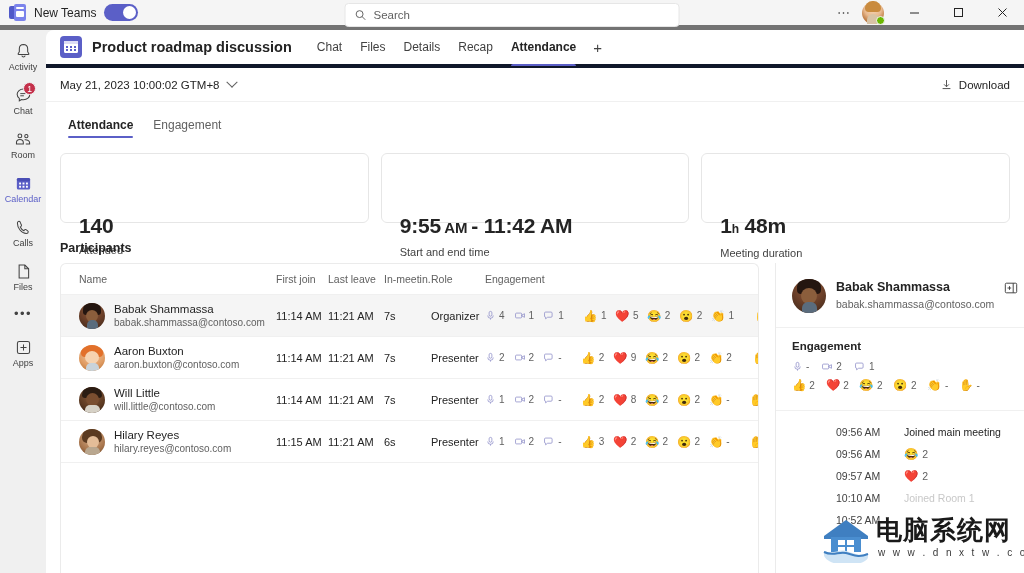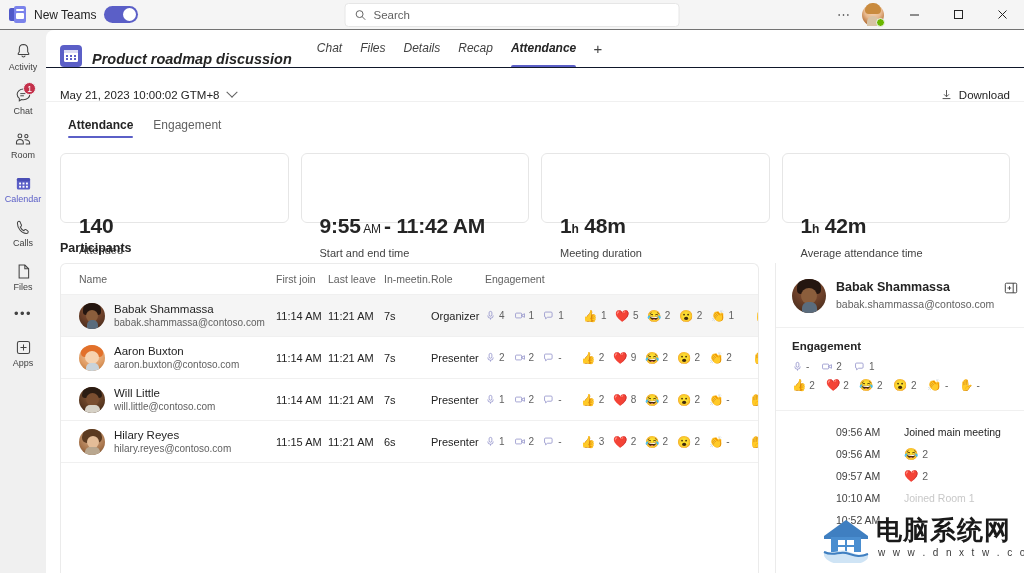--- a/index.html
+++ b/index.html
@@ -9,21 +9,21 @@
     background: #f5f5f5;
     color: #242424;
     font-size: 12px;
     -webkit-font-smoothing: antialiased;
   }
   .app { width: 1024px; height: 573px; position: relative; background: #f0f0f0; display: flex; flex-direction: column; }
 
   
   .titlebar {
     height: 30px; background: #f5f5f5; display: flex; align-items: center;
-    flex: 0 0 30px; position: relative; border-bottom: 1px solid #737373;
+    flex: 0 0 30px; position: relative; border-bottom: 5px solid #737373;
   }
   .tb-left { display: flex; align-items: center; gap: 8px; padding-left: 9px; }
   .teams-logo { width: 17px; height: 17px; position: relative; }
   .teams-logo .sq { position:absolute; border-radius: 2px; }
   .teams-logo .sq1 { left:0; top:2px; width:10px; height:13px; background:#5059C9; }
   .teams-logo .sq2 { left:5px; top:0px; width:12px; height:17px; background:#7B83EB; }
   .teams-logo .bar { position:absolute; left:7px; top:3px; width:8px; height:2px; background:#fff; border-radius:1px;}
   .teams-logo .bar2 { position:absolute; left:7px; top:7px; width:8px; height:6px; background:#fff; border-radius:1px;}
   .newteams-label { font-size: 12px; color: #242424; }
   .toggle {
@@ -71,23 +71,22 @@
   }
   .rail-dots { font-size: 13px; color: #424242; letter-spacing: 1.4px; height: 26px; display:flex; align-items:center;}
 
   
   .surface {
     flex: 1 1 auto; background: #fff; border-radius: 8px 0 0 0; margin-right: 0;
     display: flex; flex-direction: column; min-width: 0; overflow: hidden;
   }
 
   .chrome-head {
-    height: 38px; flex: 0 0 38px; display: flex; align-items: flex-end; padding: 0 12px 0 14px;
-    border-bottom: 1px solid #0f172a;
-    font-style: italic;
+    height: 38px; flex: 0 0 38px; display: flex; align-items: center; padding: 0 12px 0 14px;
+    border-bottom: 4px solid #0f172a;
   }
   .meeting-icon {
     width: 22px; height: 22px; border-radius: 4px; background: #5b5fc7; position: relative; flex: 0 0 22px; margin-right: 10px;
   }
   .meeting-icon .mi-inner { position: absolute; left: 4px; top: 5px; width: 14px; height: 12px; background: #fff; border-radius: 1.5px; }
   .meeting-icon .mi-top { position: absolute; left: 4px; top: 5px; width: 14px; height: 3px; background: #dcdcf5; }
   .meeting-icon .mi-d { position: absolute; width: 2px; height: 2px; background: #5b5fc7; }
   .meeting-title { font-size: 14.5px; font-weight: bold; color: #242424; margin-right: 16px; white-space: nowrap; }
   .tabs { display: flex; align-items: center; gap: 0; height: 38px; }
   .tab {
@@ -103,21 +102,21 @@
   .btn {
     height: 24px; border-radius: 4px; padding: 0 12px; font-size: 11.5px; display: flex; align-items: center;
     justify-content: center; cursor: pointer; border: 1px solid transparent;
   }
   .btn-primary { background: #5b5fc7; color: #fff; min-width: 50px; }
   .btn-secondary { background: #fff; color: #242424; border-color: #d1d1d1; min-width: 50px; }
   .icon-btn { width: 24px; height: 24px; display:flex; align-items:center; justify-content:center; color:#424242; cursor:pointer; border-radius:4px;}
 
   
   .session-row {
-    height: 34px; flex: 0 0 34px; display: flex; align-items: flex-end; padding: 0 14px 0 14px; border-bottom: 1px solid #f0f0f0;
+    height: 34px; flex: 0 0 34px; display: flex; align-items: center; padding: 0 14px 0 14px; border-bottom: 1px solid #f0f0f0;
   }
   .session-date { font-size: 11.5px; color: #242424; display:flex; align-items:center; gap:8px; cursor:pointer;}
   .chev { display: inline-block; width: 8px; height: 8px; border-right: 1.3px solid #616161; border-bottom: 1.3px solid #616161;
           transform: rotate(45deg) translate(-2px,-2px); }
   .download-btn { margin-left: auto; display: flex; align-items: center; gap: 6px; font-size: 11.5px; color: #242424; cursor:pointer;}
 
   
   .subtabs { display: flex; align-items: center; gap: 4px; padding: 12px 14px 0 14px; flex: 0 0 auto; }
   .subtab { font-size: 12px; color: #616161; padding: 4px 8px 9px 8px; position: relative; cursor: pointer; }
   .subtab.active { color: #242424; font-weight: bold; }
@@ -126,21 +125,21 @@
   }
 
   
   .stats { display: flex; gap: 12px; padding: 12px 14px 0 14px; flex: 0 0 auto; }
   .stat-card {
     flex: 1 1 0; height: 70px; border: 1px solid #e6e6e6; border-radius: 6px; background: #fff;
     padding: 12px 0 0 18px;
   }
   .stat-value { font-size: 21px; font-weight: bold; color: #242424; line-height: 24px; letter-spacing: -0.2px; margin-top: 48px;}
   .stat-value .unit { font-size: 12px; font-weight: bold; }
-  .stat-value .ampm { font-size: 12px; font-weight: normal; }
+  .stat-value .ampm { font-size: 15px; font-weight: bold; }
   .stat-label { font-size: 11px; color: #424242; margin-top: 6px; }
 
   
   .participants-title { font-size: 12.5px; font-weight: bold; color: #242424; padding: 18px 14px 8px 14px; flex: 0 0 auto;}
 
   .content-split { display: flex; gap: 16px; flex: 1 1 auto; min-height: 0; padding: 0 0 0 14px; }
   .table-panel {
     flex: 1 1 auto; min-width: 0; border: 1px solid #ebebeb; border-bottom: none; border-radius: 6px 6px 0 0;
     background: #fff; display: flex; flex-direction: column; overflow: hidden;
   }
@@ -368,26 +367,20 @@
           <div class="stat-value">
             <span>9:55</span><span class="ampm"> AM </span><span>- 11:42 AM</span>
           </div>
           <div class="stat-label">Start and end time</div>
         </div>
         <div class="stat-card">
           <div class="stat-value">
             <span>1</span><span class="unit">h</span><span> 48m</span>
           </div>
           <div class="stat-label">Meeting duration</div>
-        </div>
-        <div class="stat-card">
-          <div class="stat-value">
-            <span>1</span><span class="unit">h</span><span> 42m</span>
-          </div>
-          <div class="stat-label">Average attendance time</div>
         </div>
       </div>
 
       <div class="participants-title">Participants</div>
 
       <div class="content-split">
 
         <div class="table-panel">
           <table>
             <colgroup>

